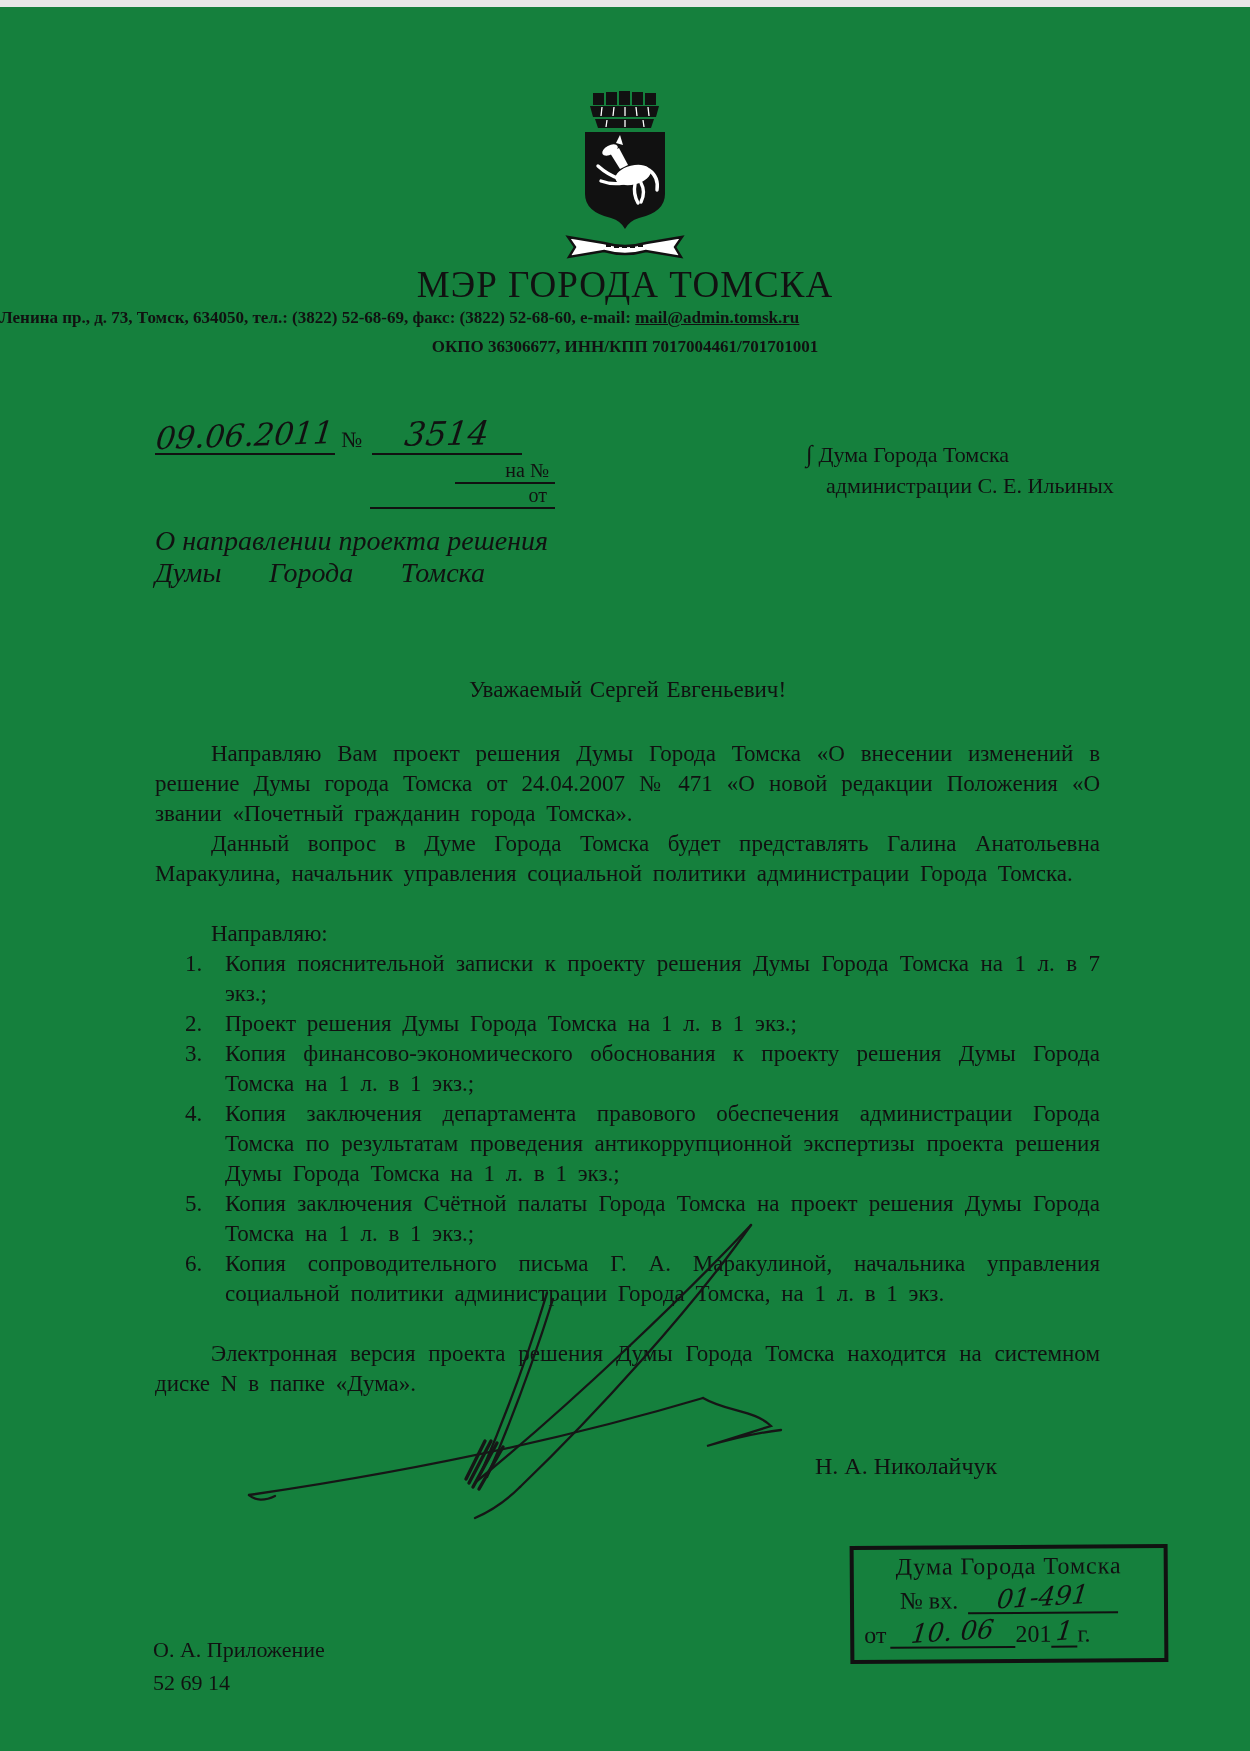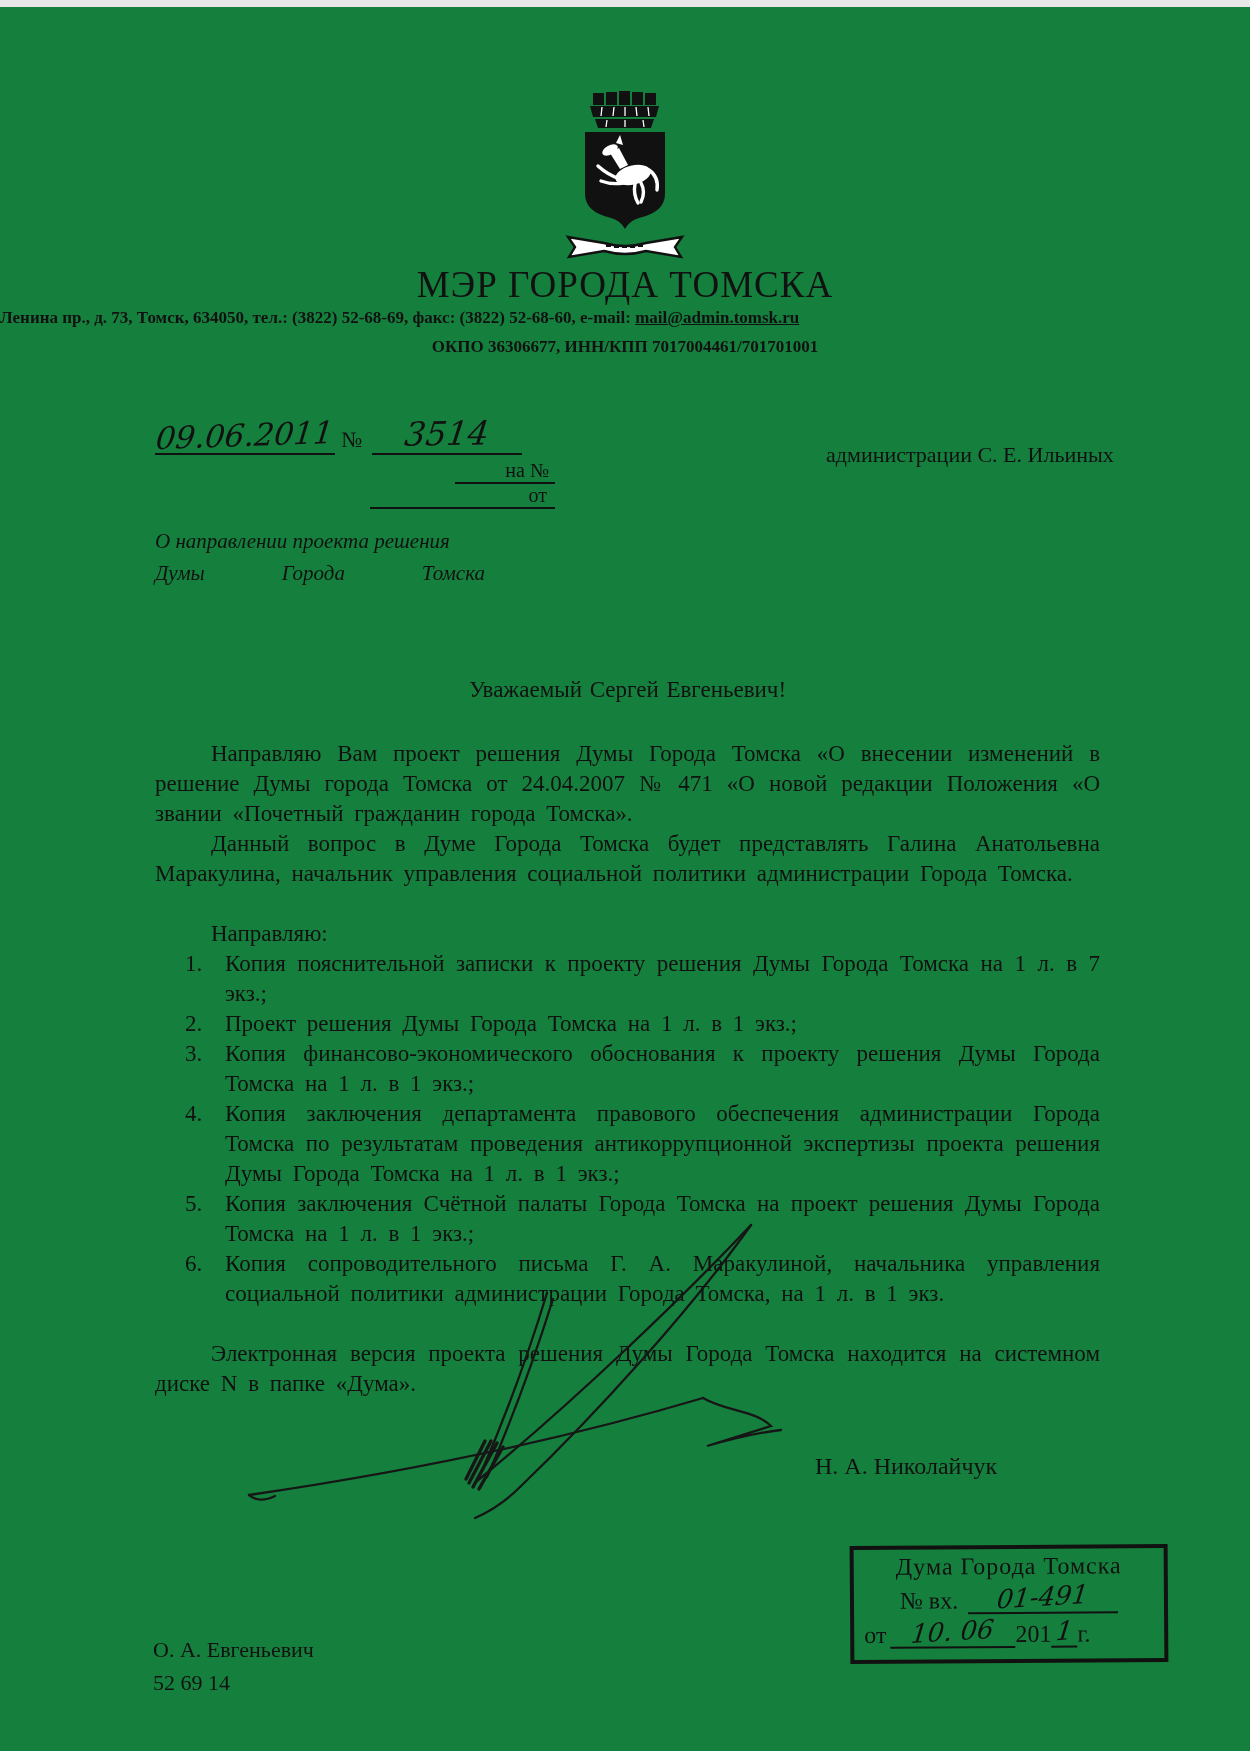--- a/index.html
+++ b/index.html
@@ -30,21 +30,21 @@
   .u-na{width:100px;}
   .u-ot{width:185px;}
   .ref-row2 .lbl{padding:0 6px 0 0;}
   .ref-row2 .lbl2{padding:0 8px 0 14px;}
 
   .recipient{position:absolute;left:806px;top:432px;font-size:22px;line-height:31px;}
   .recipient .mark{font-size:24px;padding-right:6px;}
   .recipient .line2{padding-left:20px;}
 
   
-  .subject{position:absolute;left:155px;top:518px;font-size:21px;font-style:italic;line-height:32px;}
+  .subject{position:absolute;left:155px;top:518px;font-size:28px;font-style:italic;line-height:32px;}
   .subject .spread{width:330px;text-align:justify;text-align-last:justify;}
 
   
   .body-text{position:absolute;left:155px;top:668px;width:945px;
              font-size:23px;line-height:30px;text-align:justify;word-spacing:5px;}
   .salutation{text-align:center;text-align-last:center;margin-bottom:34px;word-spacing:2px;}
   .para{text-indent:56px;margin:0;}
   .att-label{text-indent:56px;margin-top:30px;}
   ol.att-list{margin:0;padding:0;list-style:none;counter-reset:att;}
   ol.att-list li{counter-increment:att;position:relative;padding-left:70px;text-align:justify;}
@@ -139,20 +139,21 @@
     </div>
     <div class="ref-row2">
       <span class="lbl">на №</span>
       <span class="uline u-na"></span>
       <span class="lbl2">от</span>
       <span class="uline u-ot"></span>
     </div>
   </div>
 
   <div class="recipient">
+    <div><span class="mark">∫</span><span>Дума Города Томска</span></div>
     <div class="line2">администрации С. Е. Ильиных</div>
   </div>
 
   <div class="subject">
     <div>О направлении проекта решения</div>
     <div class="spread">Думы Города Томска</div>
   </div>
 
   <div class="body-text">
     <div class="salutation">Уважаемый Сергей Евгеньевич!</div>
@@ -199,17 +200,17 @@
     <div class="s3">
       <span>от</span>
       <span class="uline u-dt"><span class="hw hw-val">10. 06</span></span>
       <span>201</span>
       <span class="uline u-yr"><span class="hw hw-val">1</span></span>
       <span>г.</span>
     </div>
   </div>
 
   <div class="executor">
-    <div>О. А. Евгеньевич</div>
+    <div>О. А. Приложение</div>
     <div>52 69 14</div>
   </div>
 
 </div>
 
 </body></html>

